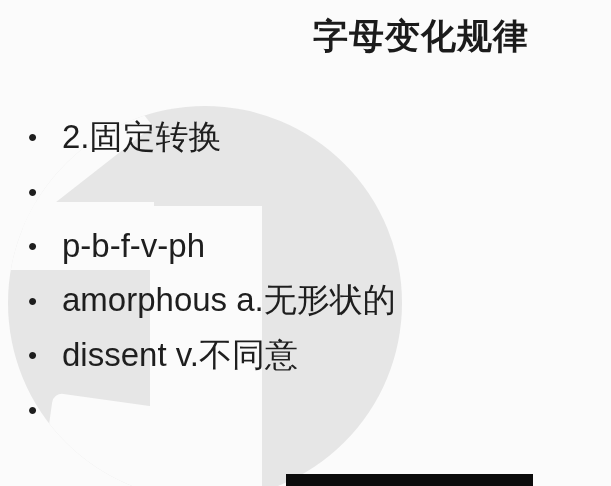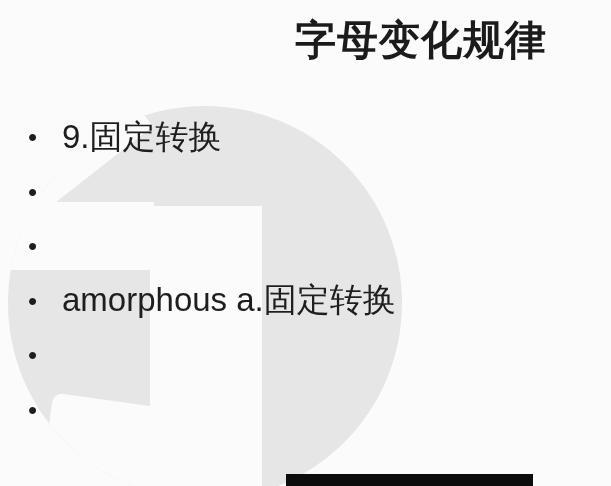--- a/index.html
+++ b/index.html
@@ -33,21 +33,21 @@
   .wm-wedge { left: -40px; top: 6px;   width: 180px; height: 78px; transform: rotate(-38deg); }
   .wm-blob  { left: 38px;  top: 298px; width: 172px; height: 96px; transform: rotate(8deg); border-radius: 10px; }
 
   
   .title {
     position: absolute;
     top: 13px;
     left: 235px;
     width: 372px;
     text-align: center;
-    font-size: 41px;
+    font-size: 35px;
     font-weight: 700;
     color: #1b1b1b;
     letter-spacing: 1px;
     white-space: nowrap;
     z-index: 2;
   }
   .bullets {
     position: absolute;
     top: 110px;
     left: 28px;
@@ -92,33 +92,35 @@
   <div class="wm-shape wm-hbar"></div>
   <div class="wm-shape wm-vbar"></div>
   <div class="wm-shape wm-blob"></div>
 </div>
 
 <div class="title">字母变化规律</div>
 
 <ul class="bullets">
   <li>
     <span class="bullet-marker">•</span>
-    <span>9.固定转换</span>
+    <span>2.固定转换</span>
   </li>
   <li>
     <span class="bullet-marker">•</span>
   </li>
   <li>
     <span class="bullet-marker">•</span>
+    <span>p-b-f-v-ph</span>
   </li>
   <li>
     <span class="bullet-marker">•</span>
-    <span>amorphous a.固定转换</span>
+    <span>amorphous a.无形状的</span>
   </li>
   <li>
     <span class="bullet-marker">•</span>
+    <span>dissent v.不同意</span>
   </li>
   <li>
     <span class="bullet-marker">•</span>
   </li>
 </ul>
 
 <div class="bottom-bar"></div>
 
 </body></html>

